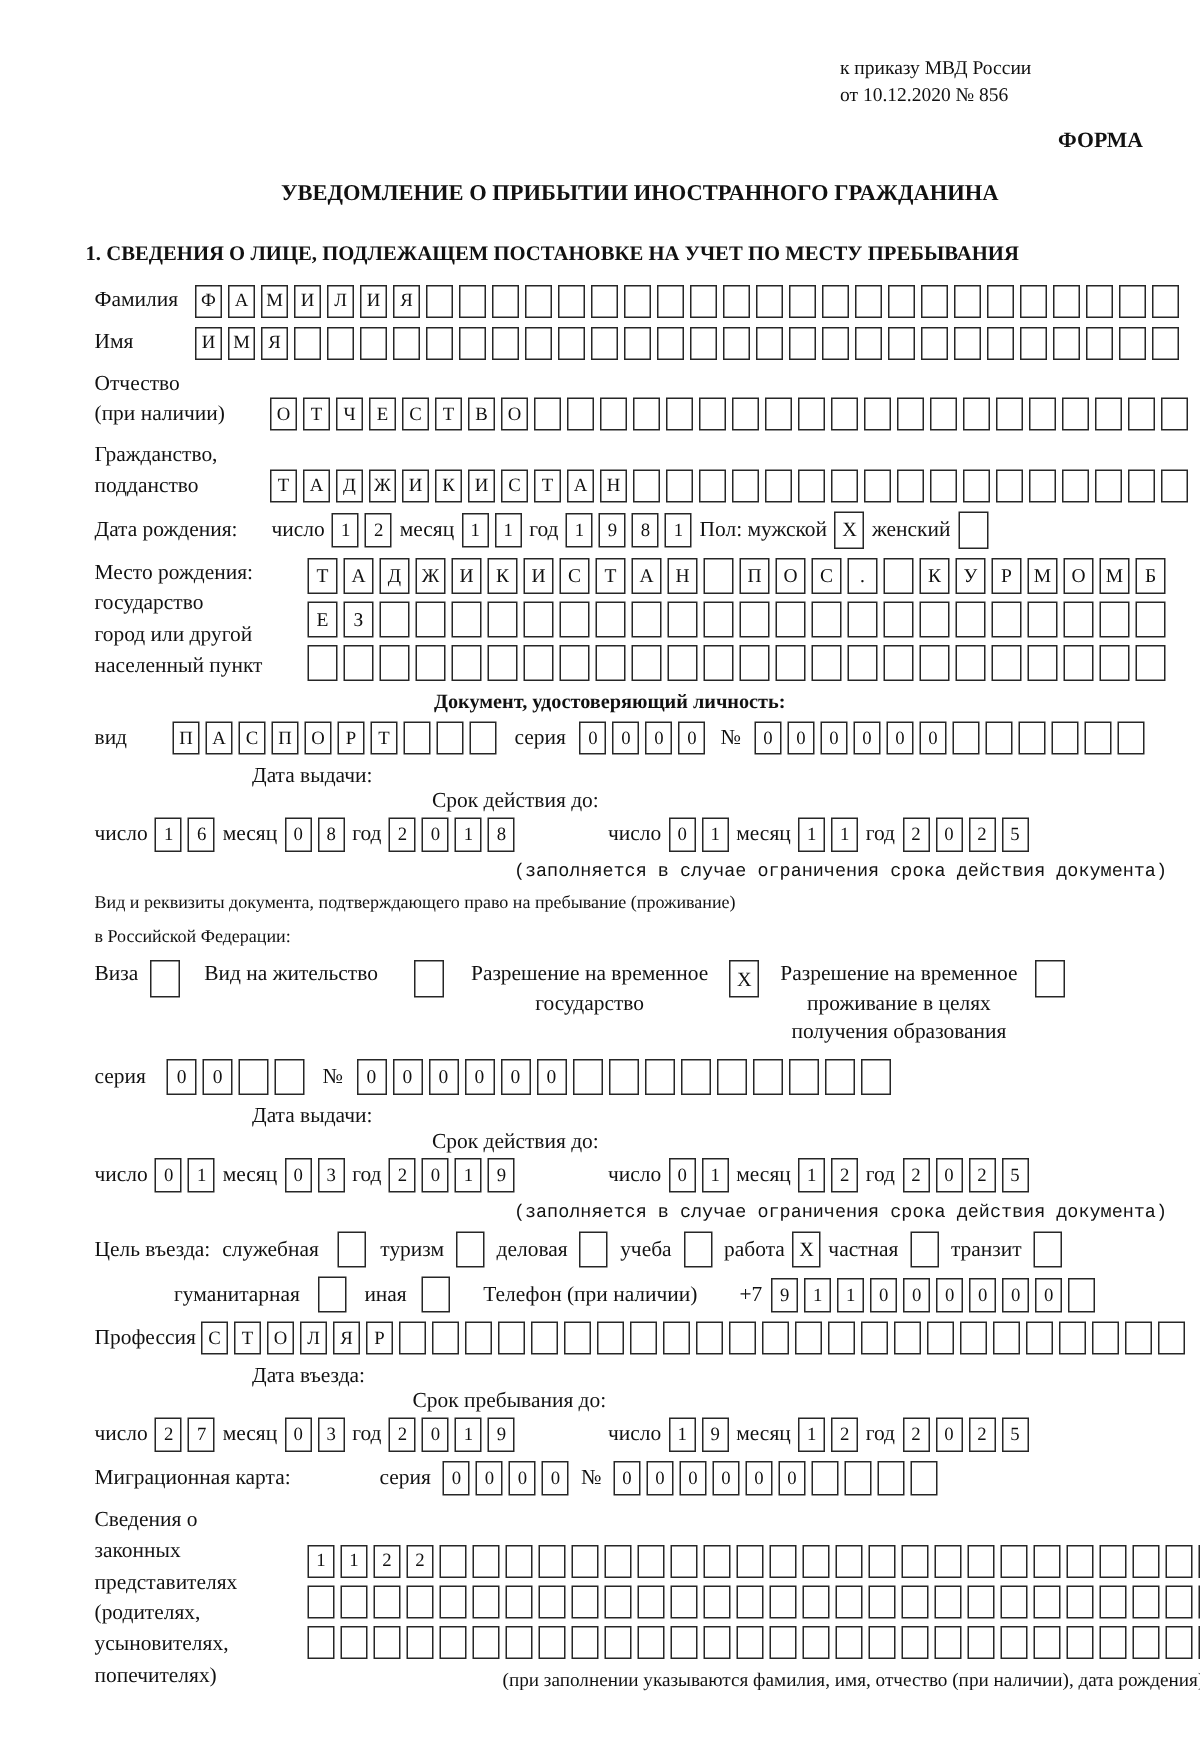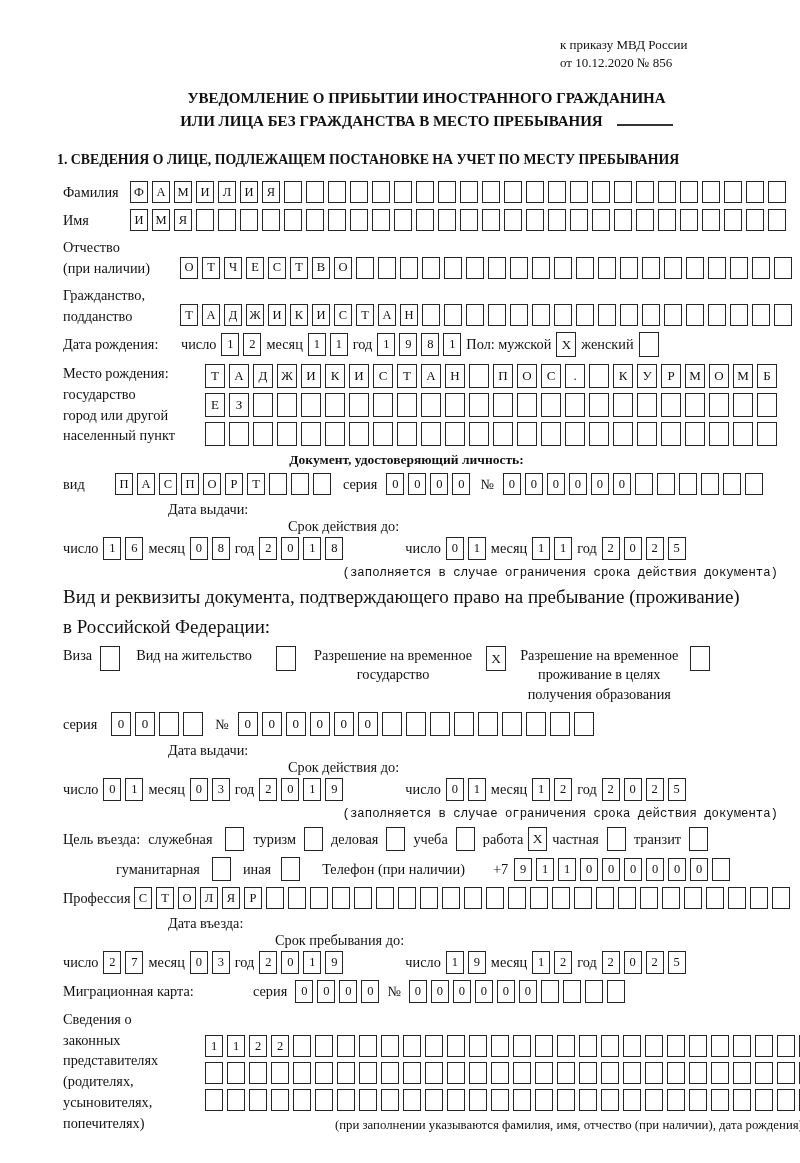--- a/index.html
+++ b/index.html
@@ -33,41 +33,39 @@
   .w117{width:117px;flex:0 0 117px;}
   .w142{width:142px;flex:0 0 142px;}
   .mt2{margin-top:2px;}
 
   .doc-heading{text-align:center;font-weight:bold;font-size:13.5px;margin:4px 40px 5px 0;}
   .date-labels{display:flex;font-size:14.3px;margin-bottom:2px;flex-direction:column;}
   .date-labels .dl1{margin-left:105px;}
   .date-labels .dl2{margin-left:225px;}
   .dg{display:flex;align-items:center;gap:5px;font-size:14.3px;}
   .note-right{text-align:right;margin:0 12px 6px 0;font-size:12.3px;font-family:Liberation Mono, monospace;}
-  .plain{font-size:19px;margin:2px 0 8px 0;}
+  .plain{font-size:12px;margin:2px 0 8px 0;}
   .opt-stack{text-align:center;font-size:14.3px;line-height:1.35;}
   .opts{display:flex;align-items:flex-start;margin-bottom:8px;}
   .gap8{width:8px;flex:0 0 8px;}
   .note-center{font-size:12.8px;margin:2px 0 0 130px;}
 </style>
 </head>
 <body>
 
 <div class="page">
 
   <div class="annex">
     <div>к приказу МВД России</div>
     <div>от 10.12.2020 № 856</div>
   </div>
+  <div class="forma">ФОРМА</div>
 
   <div class="title">
     <div>УВЕДОМЛЕНИЕ О ПРИБЫТИИ ИНОСТРАННОГО ГРАЖДАНИНА</div>
-    <div>
-      <span>ИЛИ ЛИЦА БЕЗ ГРАЖДАНСТВА В МЕСТО ПРЕБЫВАНИЯ</span><span class="title-underline"></span>
-    </div>
   </div>
 
   <div class="sec-heading">1. СВЕДЕНИЯ О ЛИЦЕ, ПОДЛЕЖАЩЕМ ПОСТАНОВКЕ НА УЧЕТ ПО МЕСТУ ПРЕБЫВАНИЯ</div>
 
   <div style="height:13px;"></div>
 
   <div class="row center">
     <span class="lbl w67">Фамилия</span>
     <span class="cells">
         <span class="cell">Ф</span>

